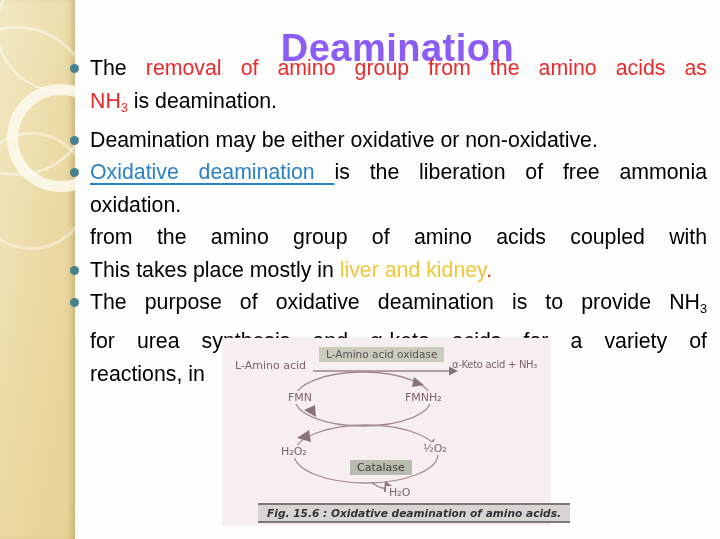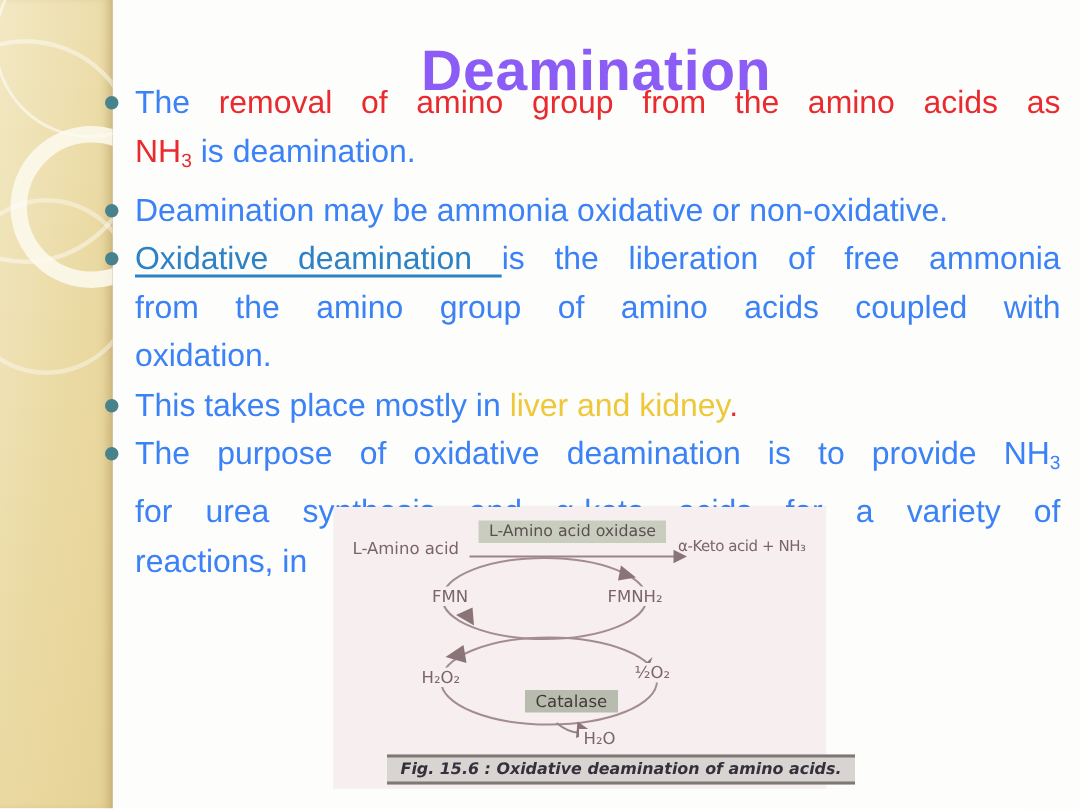--- a/index.html
+++ b/index.html
@@ -36,21 +36,21 @@
   .bullets li {
     position:relative; padding-left:90px;
     font-size:21.3px; line-height:32.5px; color:#212121;
   }
   .dot {
     position:absolute; left:70px; top:12px; width:9px; height:9px;
     border-radius:50%; background:#47828d;
   }
   .tline { display:block; }
   .tline.just { text-align:justify; text-align-last:justify; }
-  .seg.dark   { color:#3b82f6; }
+  .seg.dark   { color:#000000; }
   .seg.red    { color:#e92a2e; }
   .seg.yellow { color:#eec83b;margin-top:12px; }
   .seg.blue   { color:#2d82c6; text-decoration:underline; text-decoration-thickness:2px; text-underline-offset:4px; }
   .seg.sub    { font-size:0.6em; vertical-align:-0.28em; }
 
   
   .figure {
     position:absolute; left:223px; top:338px; width:327px; height:187px;
     background:#f7eef0; color:#7b6569;
     font-family:"DejaVu Sans", sans-serif; font-size:11px; line-height:1;
@@ -90,27 +90,27 @@
   <h1 class="title">Deamination</h1>
 
   <ul class="bullets">
     <li>
         <span class="dot"></span>
         <div class="tline just"><span class="seg dark">The </span><span class="seg red">removal of amino group from the amino acids as</span></div>
         <div class="tline"><span class="seg red">NH</span><span class="seg red sub">3</span><span class="seg dark"> is deamination.</span></div>
       </li>
     <li>
         <span class="dot"></span>
-        <div class="tline"><span class="seg dark">Deamination may be ammonia oxidative or non-oxidative.</span></div>
+        <div class="tline"><span class="seg dark">Deamination may be either oxidative or non-oxidative.</span></div>
       </li>
     <li>
         <span class="dot"></span>
         <div class="tline just"><span class="seg blue">Oxidative deamination </span><span class="seg dark">is the liberation of free ammonia</span></div>
+        <div class="tline"><span class="seg dark">oxidation.</span></div>
         <div class="tline just"><span class="seg dark">from the amino group of amino acids coupled with</span></div>
-        <div class="tline"><span class="seg dark">oxidation.</span></div>
       </li>
     <li>
         <span class="dot"></span>
         <div class="tline"><span class="seg dark">This takes place mostly in </span><span class="seg yellow">liver and kidney</span><span class="seg red">.</span></div>
       </li>
     <li>
         <span class="dot"></span>
         <div class="tline just"><span class="seg dark">The purpose of oxidative deamination is to provide NH</span><span class="seg dark sub">3</span></div>
         <div class="tline just"><span class="seg dark">for urea synthesis and α-keto acids for a variety of</span></div>
         <div class="tline"><span class="seg dark">reactions, in</span></div>

